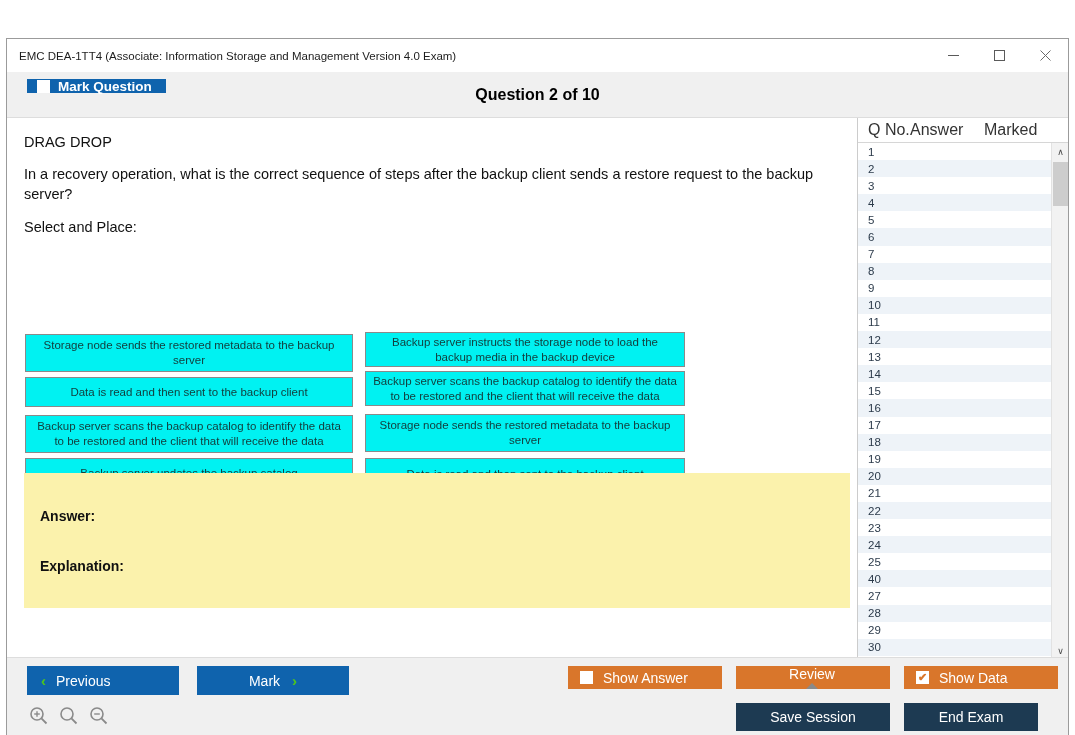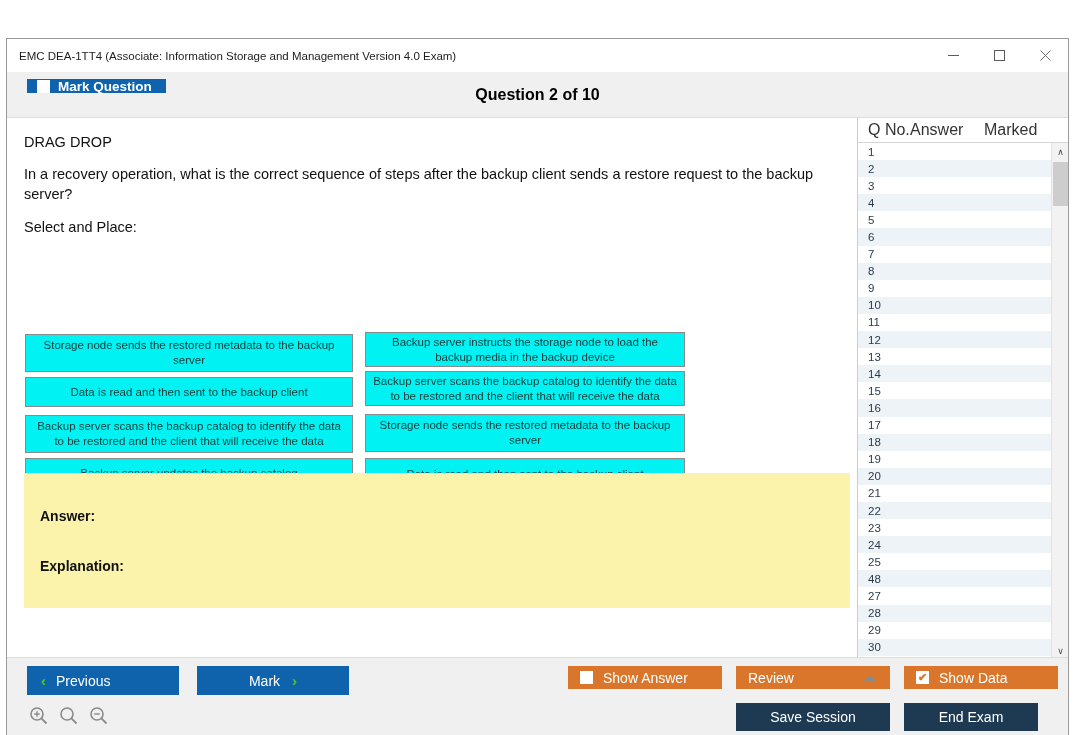--- a/index.html
+++ b/index.html
@@ -204,21 +204,21 @@
   .chev { color: #4fc71b; font-size: 15px; font-weight: bold; }
   #show-answer-btn {
     left: 561px; top: 8px; width: 154px;
     padding-left: 12px; gap: 10px;
   }
   #show-answer-btn .cb {
     width: 13px; height: 13px; background: #ffffff; display: block;
   }
   #review-btn {
     left: 729px; top: 8px; width: 154px;
-    padding-left: 12px; justify-content: space-between; padding-right: 14px;
+    padding-left: 12px; justify-content: space-between; padding-right: 14px; flex-direction: column;
   }
   #review-btn .caret {
     width: 0; height: 0;
     border-left: 6px solid transparent;
     border-right: 6px solid transparent;
     border-bottom: 6px solid #8a8a8a;
     display: block;
   }
   #show-list-btn {
     left: 897px; top: 8px; width: 154px;
@@ -425,21 +425,21 @@
           <span class="n">24</span>
           <span class="a"></span>
           <span class="m"></span>
         </div>
         <div class="ql-row odd">
           <span class="n">25</span>
           <span class="a"></span>
           <span class="m"></span>
         </div>
         <div class="ql-row even">
-          <span class="n">48</span>
+          <span class="n">40</span>
           <span class="a"></span>
           <span class="m"></span>
         </div>
         <div class="ql-row odd">
           <span class="n">27</span>
           <span class="a"></span>
           <span class="m"></span>
         </div>
         <div class="ql-row even">
           <span class="n">28</span>

